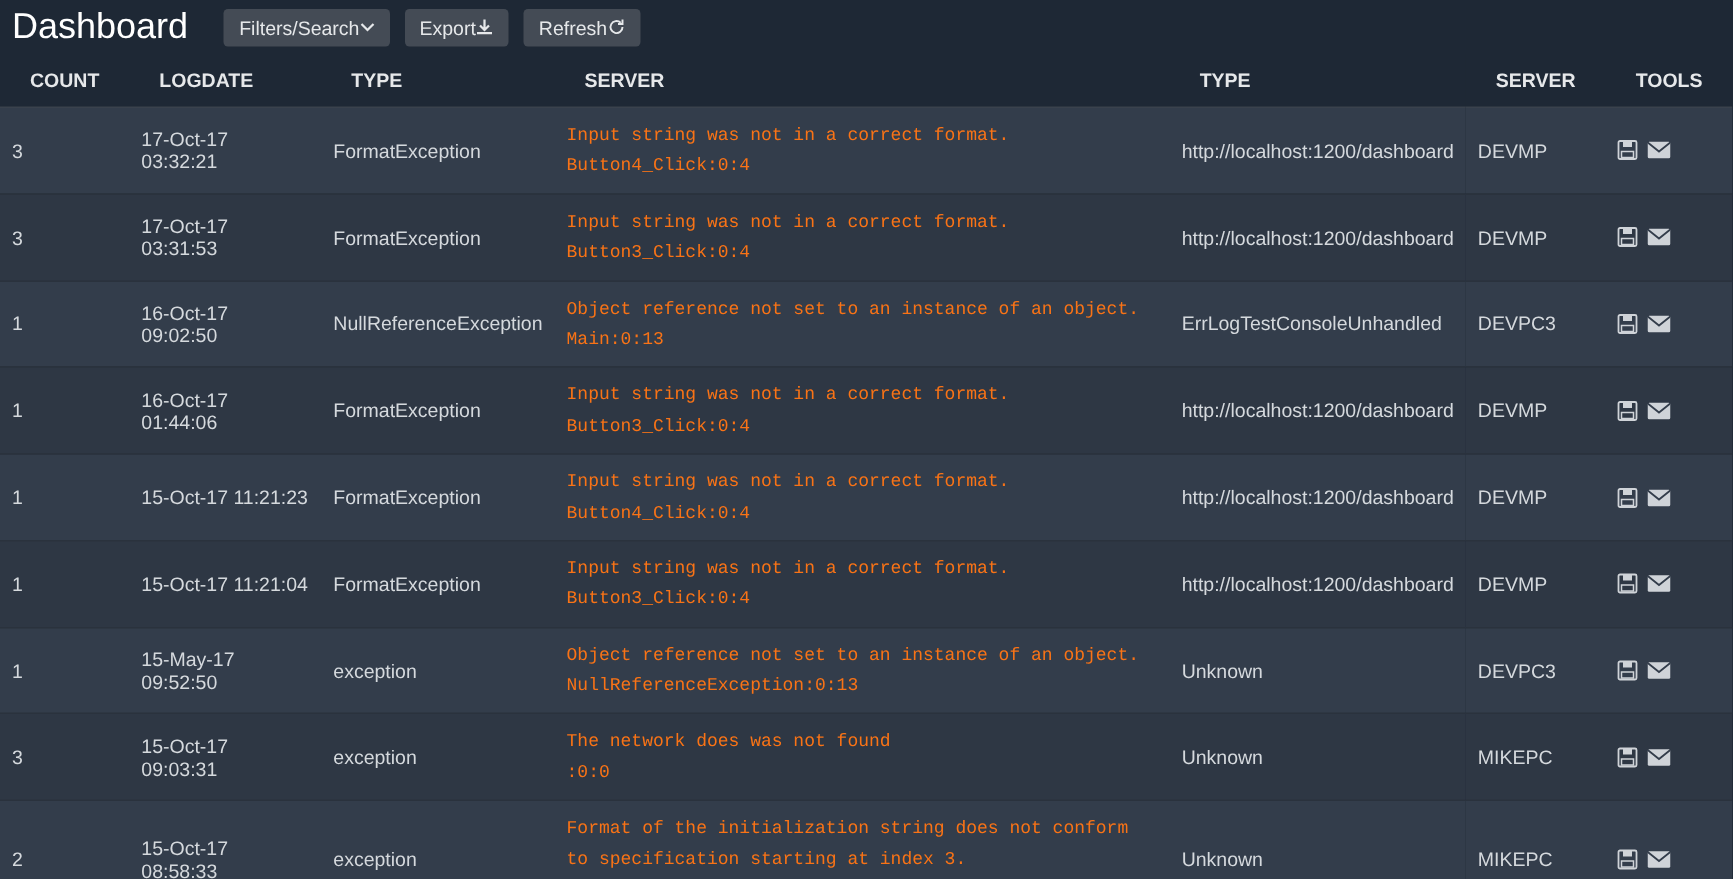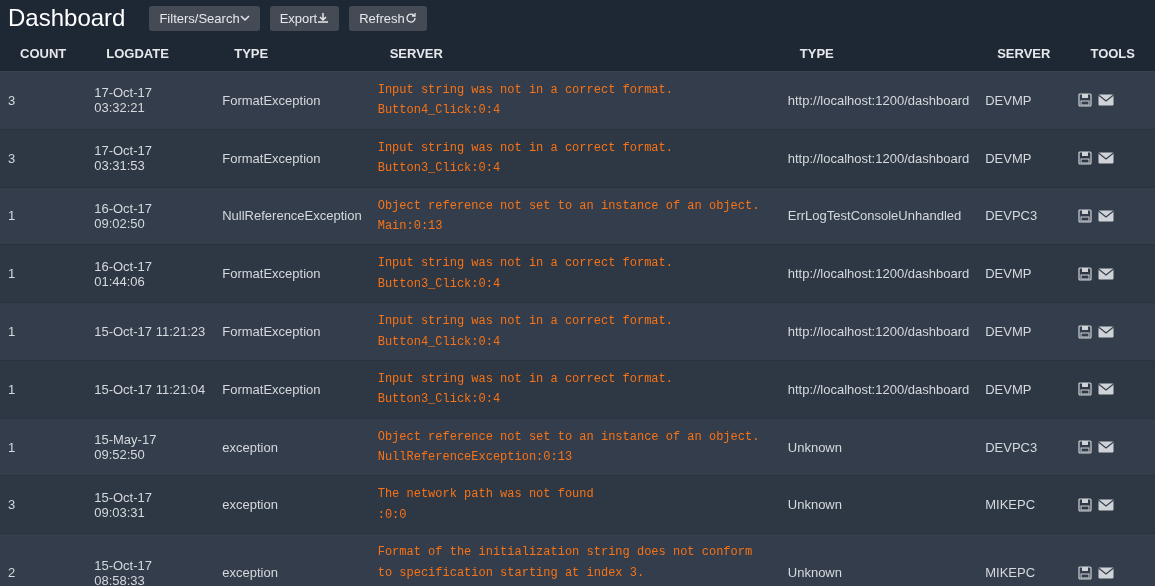--- a/index.html
+++ b/index.html
@@ -298,21 +298,21 @@
               <path d="M0.5 1L8 7l7.5-6" stroke="#333d4b" stroke-width="1.2" fill="none"></path>
             </svg>
           </div>
         </td>
       </tr>
       <tr>
         <td>3</td>
         <td>15-Oct-17 09:03:31</td>
         <td>exception</td>
         <td>
-          <div class="err-line1">The network path was not found</div>
+          <div class="err-line1">The network does was not found</div>
           <div class="err-line2">:0:0</div>
         </td>
         <td>Unknown</td>
         <td>MIKEPC</td>
         <td>
           <div class="tools">
             <svg class="tool-icon" width="14" height="14" viewBox="0 0 14 14">
               <rect x="1" y="1" width="12" height="12" rx="1" fill="none" stroke="#cfd3d8" stroke-width="1.2"></rect>
               <rect x="4" y="1" width="6" height="4" fill="#cfd3d8"></rect>
               <rect x="3" y="8" width="8" height="4" fill="none" stroke="#cfd3d8" stroke-width="1"></rect>

